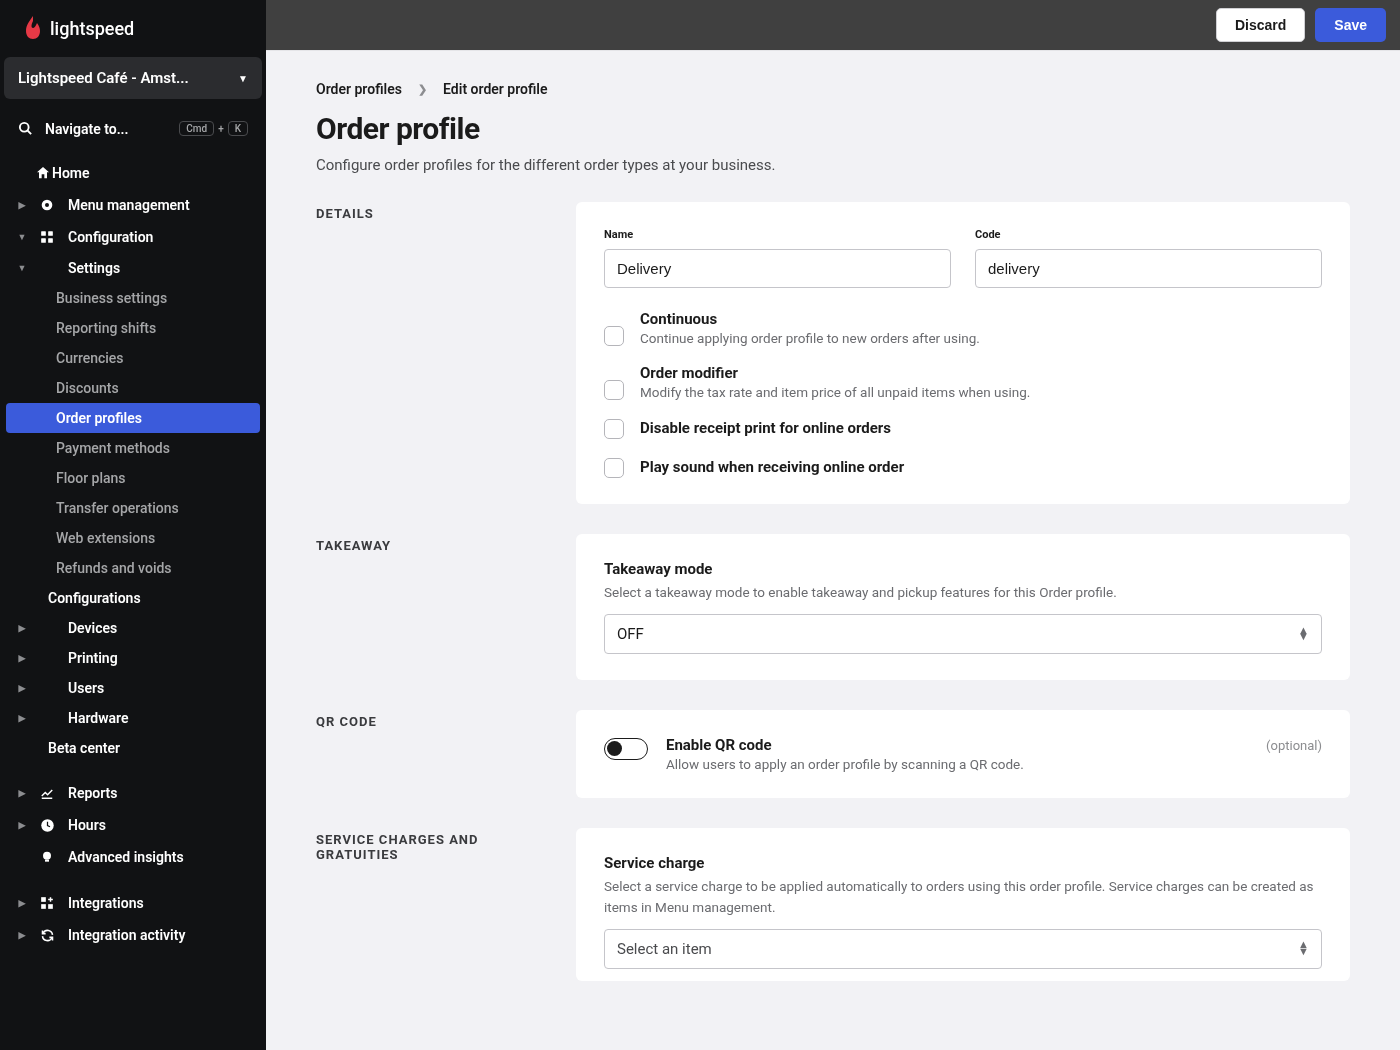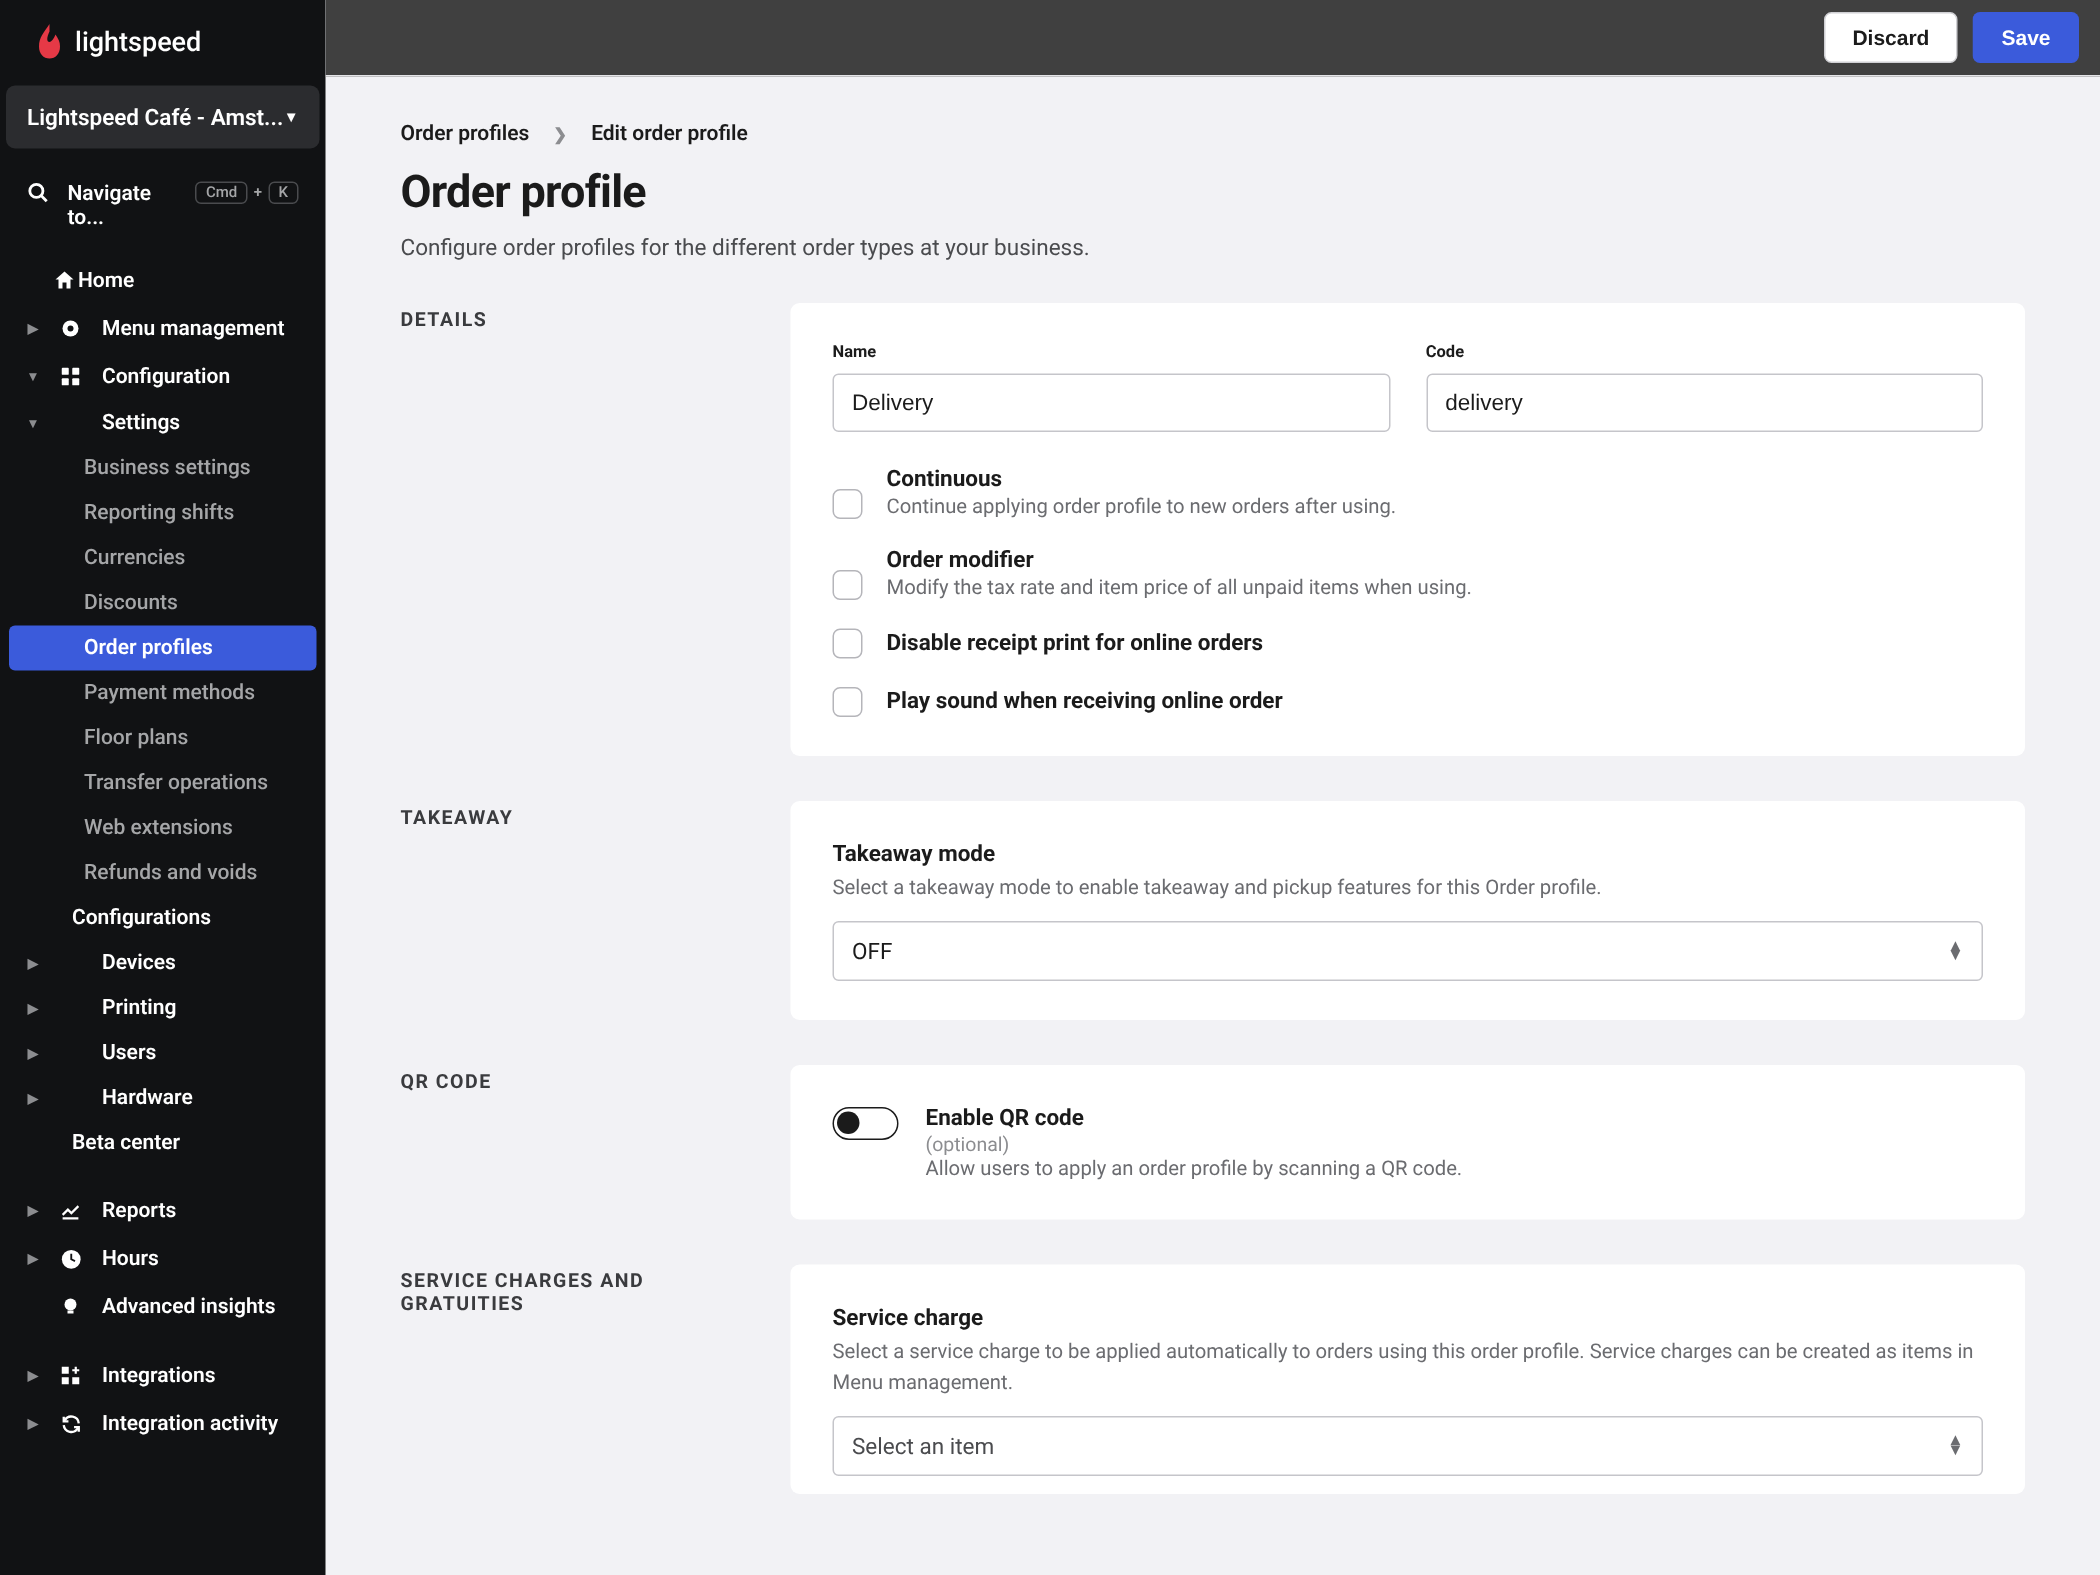--- a/index.html
+++ b/index.html
@@ -8,21 +8,21 @@
     font-size: 14px;
     color: #1b1b1b;
     background: #f2f2f5;
     display: flex;
     height: 1050px;
     width: 1400px;
     overflow: hidden;
   }
 
   .sidebar {
-    width: 217px;
+    width: 266px;
     background: #111214;
     color: #fff;
     display: flex;
     flex-direction: column;
     flex-shrink: 0;
     overflow-y: auto;
   }
   .logo {
     display: flex;
     align-items: center;
@@ -252,21 +252,21 @@
     content: "";
     position: absolute;
     width: 15px;
     height: 15px;
     border-radius: 50%;
     background: #1b1b1b;
     top: 1.8px;
     left: 2px;
   }
   .toggle-content { flex: 1; }
-  .toggle-head { display: flex; align-items: baseline; justify-content: space-between; flex-direction: column; }
+  .toggle-head { display: flex; align-items: baseline; justify-content: space-between; }
   .optional { font-size: 13px; color: #8c8d90; font-weight: 400; }
 </style>
 </head>
 <body>
 
 <aside class="sidebar">
   <div class="logo">
     <span class="logo-icon">
       <svg width="22" height="24" viewBox="0 0 22 24">
           <path d="M11 0 C7 6 4 9 4 15 c0 5 3 8 7 8 c4 0 7-3 7-8 c0-3-1-5-3-8 c-1 3-3 5-4 5 c-2 0-2-3 0-7 Z" fill="#e63946"></path>

